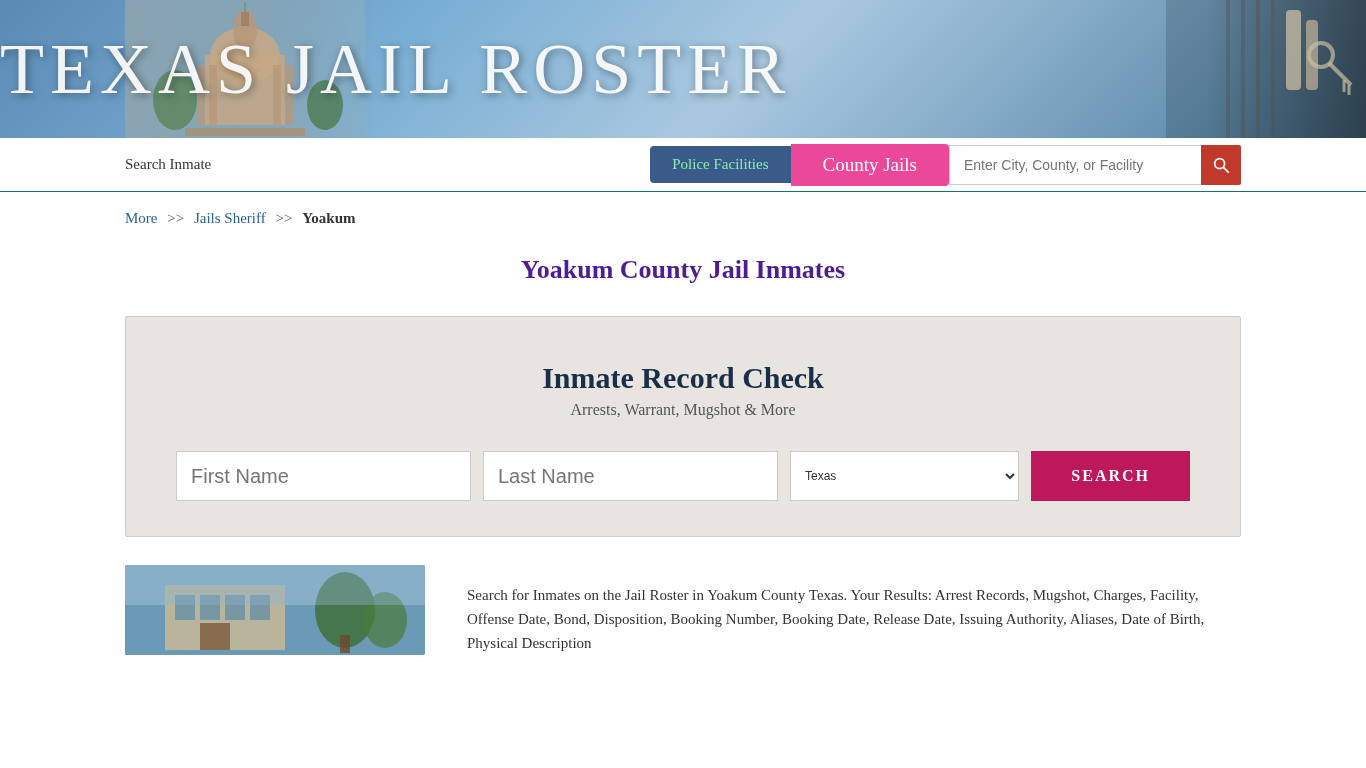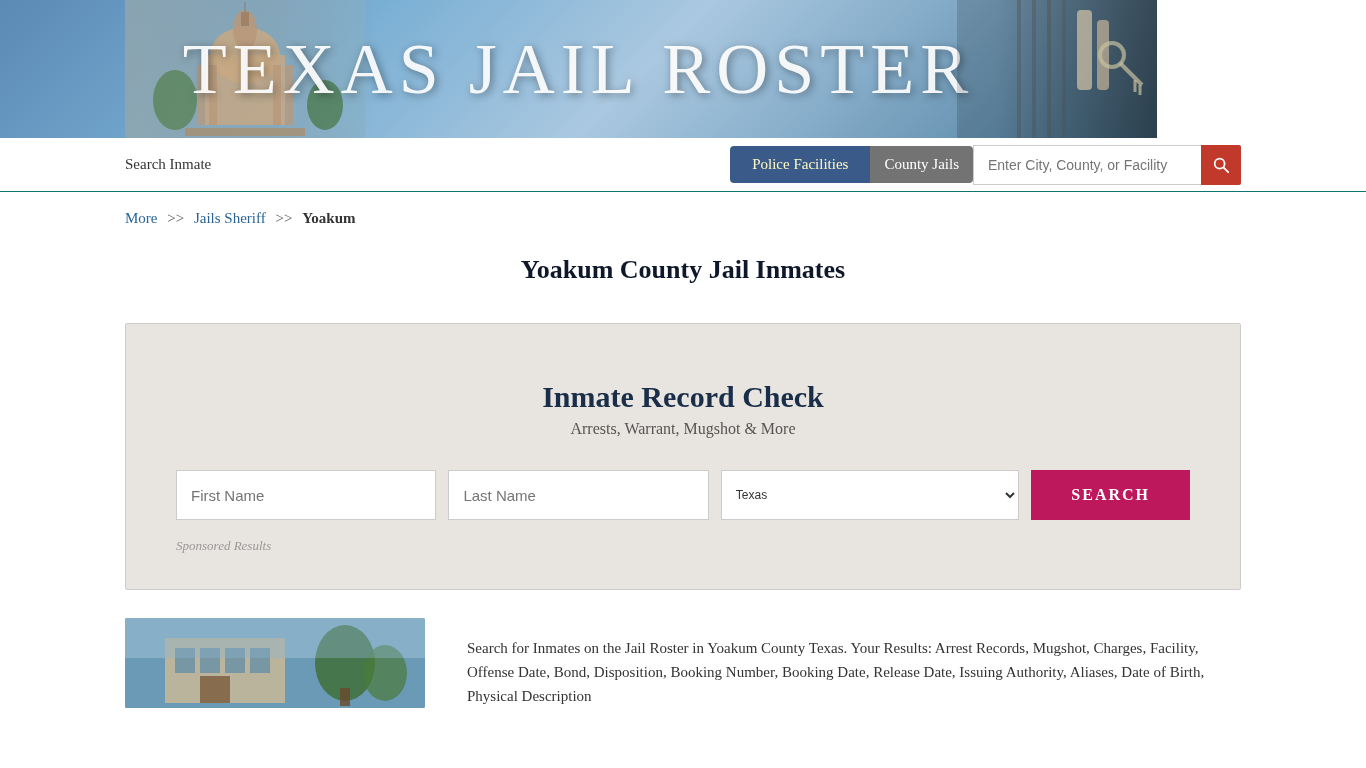--- a/index.html
+++ b/index.html
@@ -1,27 +1,26 @@
 <!DOCTYPE html>
 <html><head>
   <meta charset="utf-8">
   <style>
     * { margin: 0; padding: 0; box-sizing: border-box; }
     body { font-family: Georgia, 'Times New Roman', serif; background: #fff; width: 1366px; min-height: 768px; overflow-x: hidden; }
 
     
     .header-banner {
-      width: 1157px;
+      width: 1366px;
       height: 138px;
       background: linear-gradient(135deg, #5b8ab5 0%, #7aafd4 30%, #aac8e0 55%, #8ab0cc 70%, #4a7a9b 100%);
       position: relative;
       overflow: hidden;
       display: flex;
       align-items: center;
-      justify-content: center;
     }
     .header-banner-title {
       font-size: 72px;
       font-family: 'Palatino Linotype', Palatino, serif;
       color: rgba(255,255,255,0.92);
       letter-spacing: 6px;
       text-transform: uppercase;
       font-weight: 400;
       text-shadow: 2px 2px 8px rgba(0,0,0,0.4);
       z-index: 2;
@@ -50,44 +49,44 @@
       color: #333;
       margin-right: auto;
     }
     .nav-right {
       display: flex;
       align-items: center;
       gap: 0;
     }
     .nav-btn-police {
       background: #3a5a8a;
-      color: #fef9c3;
+      color: #86efac;
       border: none;
       padding: 10px 22px;
       font-size: 15px;
       cursor: pointer;
       border-radius: 4px 0 0 4px;
       font-family: Georgia, serif;
     }
     .nav-btn-county {
-      background: #737373;
+      background: #ec4899;
       color: #fff;
       border: none;
-      padding: 10px 14px;
-      font-size: 15px;
+      padding: 10px 32px;
+      font-size: 19px;
       cursor: pointer;
       border-radius: 0 4px 4px 0;
       font-family: Georgia, serif;
     }
     .nav-search-input {
       border: 1px solid #ccc;
       border-right: none;
       padding: 8px 14px;
       font-size: 14px;
-      width: 228px;
+      width: 252px;
       height: 40px;
       outline: none;
       color: #c2410c;
     }
     .nav-search-btn {
       background: #c0392b;
       border: none;
       width: 40px;
       height: 40px;
       cursor: pointer;
@@ -122,30 +121,30 @@
     }
 
     
     .page-title-section {
       text-align: center;
       padding: 18px 0 22px;
     }
     .page-title-text {
       font-size: 26px;
       font-weight: bold;
-      color: #0f172a;
+      color: #4c1d95;
       font-family: Georgia, serif;
     }
 
     
     .record-check-box {
-      margin: 16px 125px 28px;
+      margin: 9px 125px 28px;
       background: #e8e5e0;
       border: 1px solid #ccc;
-      padding: 56px 50px 35px;
+      padding: 44px 50px 35px;
       border-radius: 2px;
     }
     .record-check-title {
       text-align: center;
       font-size: 30px;
       font-weight: bold;
       color: #1a2e4a;
       margin-bottom: 6px;
       font-family: Georgia, serif;
     }
@@ -158,21 +157,21 @@
     .record-check-form {
       display: flex;
       gap: 12px;
       align-items: center;
     }
     .record-input {
       flex: 1;
       height: 50px;
       border: 1px solid #ccc;
       padding: 0 14px;
-      font-size: 15px;
+      font-size: 20px;
       color: #999;
       outline: none;
       background: #fff;
     }
     .record-select {
       flex: 1.2;
       height: 50px;
       border: 1px solid #ccc;
       padding: 0 10px;
       font-size: 12px;
@@ -322,21 +321,20 @@
 
 <div class="record-check-box">
   <div class="record-check-title">Inmate Record Check</div>
   <div class="record-check-subtitle">Arrests, Warrant, Mugshot &amp; More</div>
   <div class="record-check-form">
     <input class="record-input" type="text" placeholder="First Name" style="">
     <input class="record-input" type="text" placeholder="Last Name" style="">
     <select class="record-select" id="state-select"><option value="Alabama">Alabama</option><option value="Alaska">Alaska</option><option value="Arizona">Arizona</option><option value="Arkansas">Arkansas</option><option value="California">California</option><option value="Colorado">Colorado</option><option value="Connecticut">Connecticut</option><option value="Delaware">Delaware</option><option value="Florida">Florida</option><option value="Georgia">Georgia</option><option value="Hawaii">Hawaii</option><option value="Idaho">Idaho</option><option value="Illinois">Illinois</option><option value="Indiana">Indiana</option><option value="Iowa">Iowa</option><option value="Kansas">Kansas</option><option value="Kentucky">Kentucky</option><option value="Louisiana">Louisiana</option><option value="Maine">Maine</option><option value="Maryland">Maryland</option><option value="Massachusetts">Massachusetts</option><option value="Michigan">Michigan</option><option value="Minnesota">Minnesota</option><option value="Mississippi">Mississippi</option><option value="Missouri">Missouri</option><option value="Montana">Montana</option><option value="Nebraska">Nebraska</option><option value="Nevada">Nevada</option><option value="New Hampshire">New Hampshire</option><option value="New Jersey">New Jersey</option><option value="New Mexico">New Mexico</option><option value="New York">New York</option><option value="North Carolina">North Carolina</option><option value="North Dakota">North Dakota</option><option value="Ohio">Ohio</option><option value="Oklahoma">Oklahoma</option><option value="Oregon">Oregon</option><option value="Pennsylvania">Pennsylvania</option><option value="Rhode Island">Rhode Island</option><option value="South Carolina">South Carolina</option><option value="South Dakota">South Dakota</option><option value="Tennessee">Tennessee</option><option value="Texas" selected="">Texas</option><option value="Utah">Utah</option><option value="Vermont">Vermont</option><option value="Virginia">Virginia</option><option value="Washington">Washington</option><option value="West Virginia">West Virginia</option><option value="Wisconsin">Wisconsin</option><option value="Wyoming">Wyoming</option></select>
     <button class="record-search-btn">SEARCH</button>
   </div>
-  <div class="sponsored-label">Sponsored Results</div>
 </div>
 
 <div class="bottom-section">
   <div class="bottom-image">
     <svg width="300" height="90" viewBox="0 0 300 90">
       <rect width="300" height="90" fill="#87afc7"></rect>
       <rect x="0" y="40" width="300" height="50" fill="#6a9ab5"></rect>
 
       <rect x="40" y="20" width="120" height="65" fill="#c8b898" opacity="0.85"></rect>
       <rect x="50" y="30" width="20" height="25" fill="#5b8aaa" opacity="0.7"></rect>

